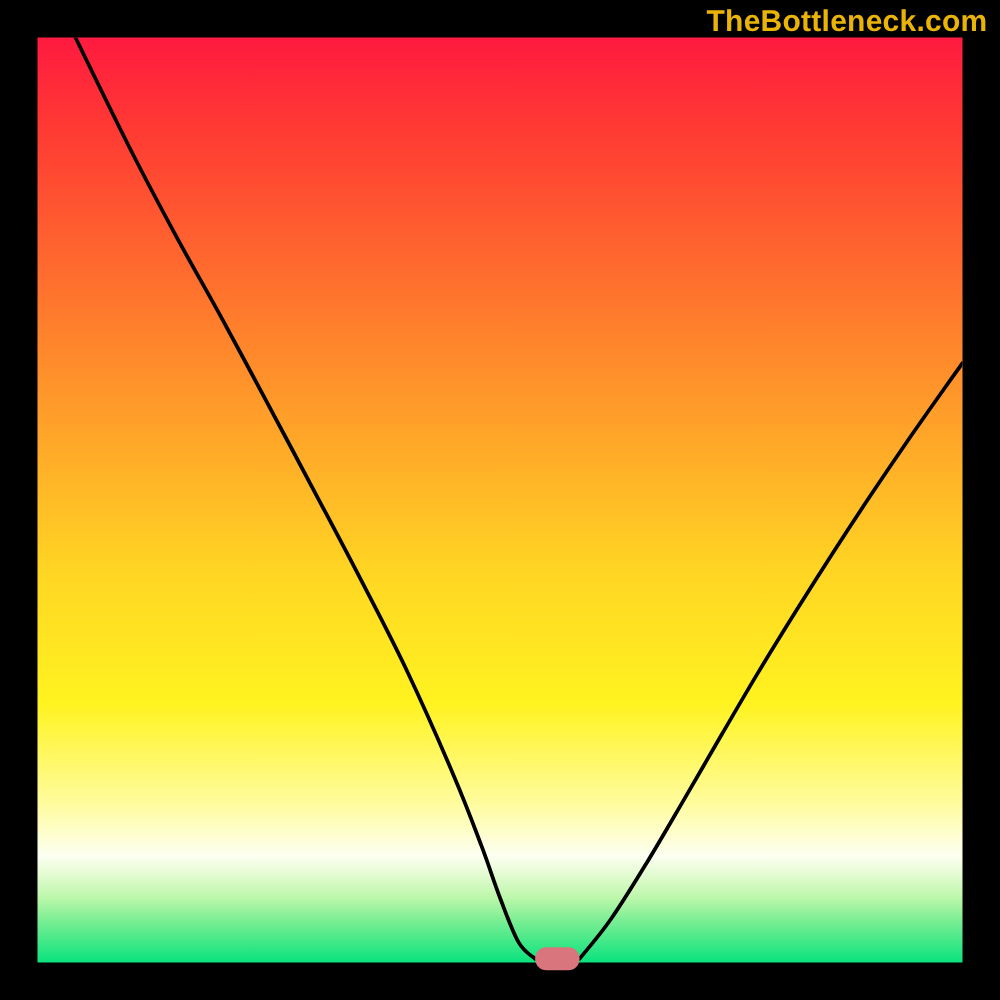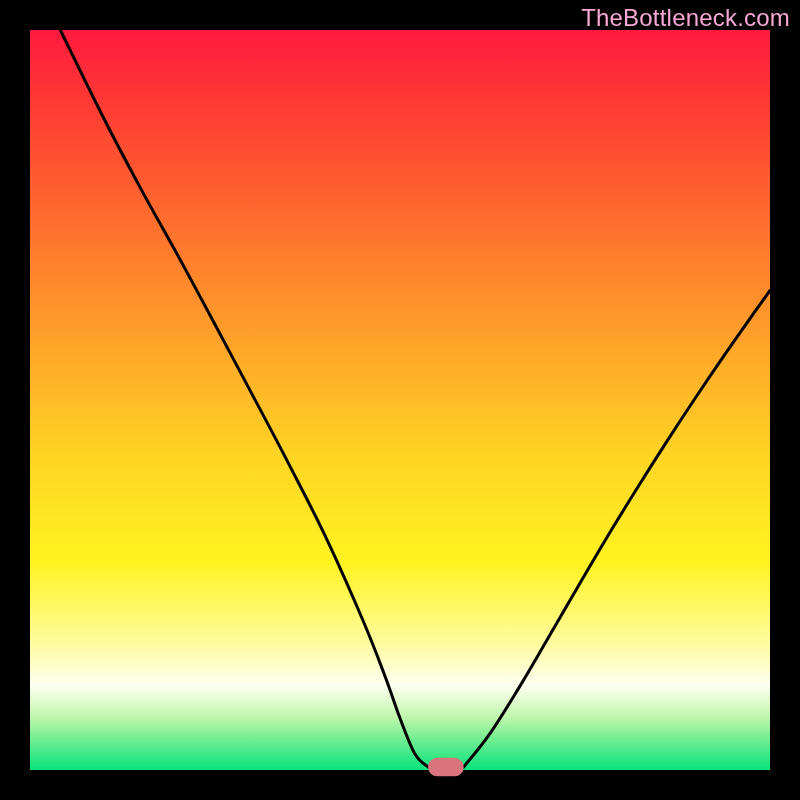--- a/index.html
+++ b/index.html
@@ -14,23 +14,23 @@
   .frame {
     position: relative;
     width: 800px;
     height: 800px;
     background: #000;
   }
   .watermark {
     position: absolute;
     top: 4px;
     right: 10px;
-    color: #f9a8d4;
+    color: #eab308;
     font-size: 24px;
-    font-weight: 400;
+    font-weight: 700;
     letter-spacing: 0.2px;
   }
   svg {
     position: absolute;
     top: 0;
     left: 0;
   }
 </style>
 </head>
 <body>

